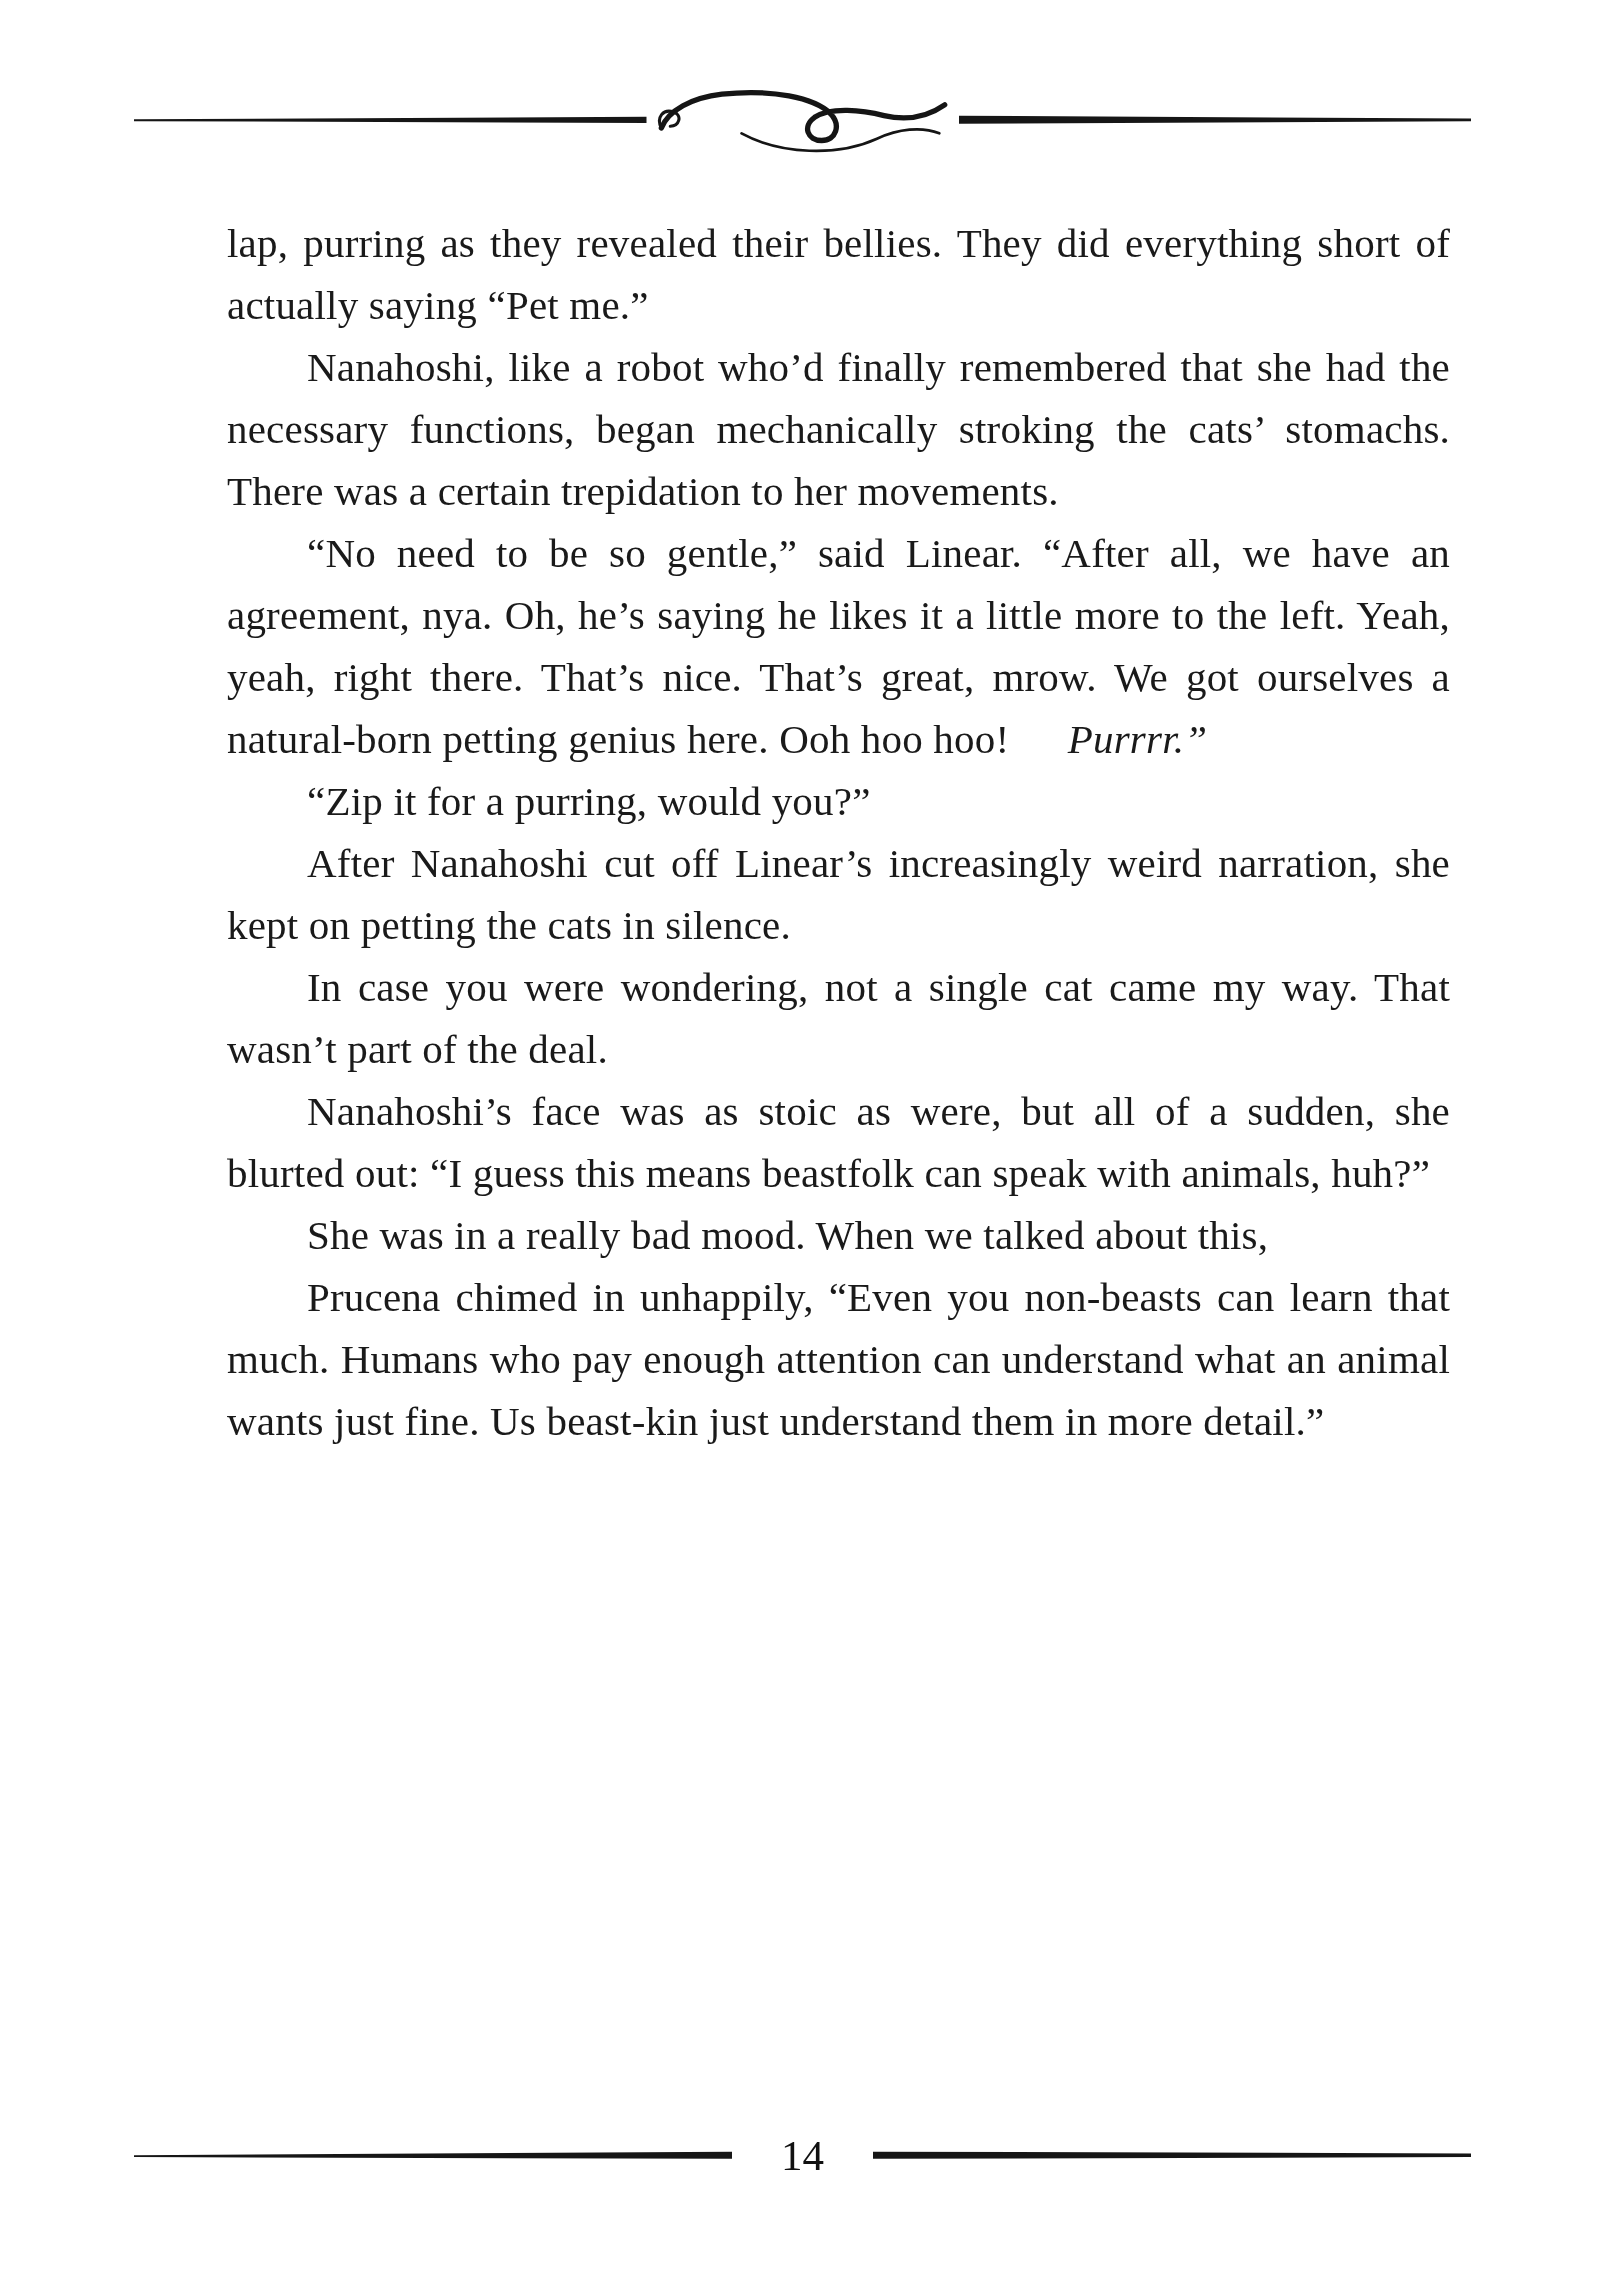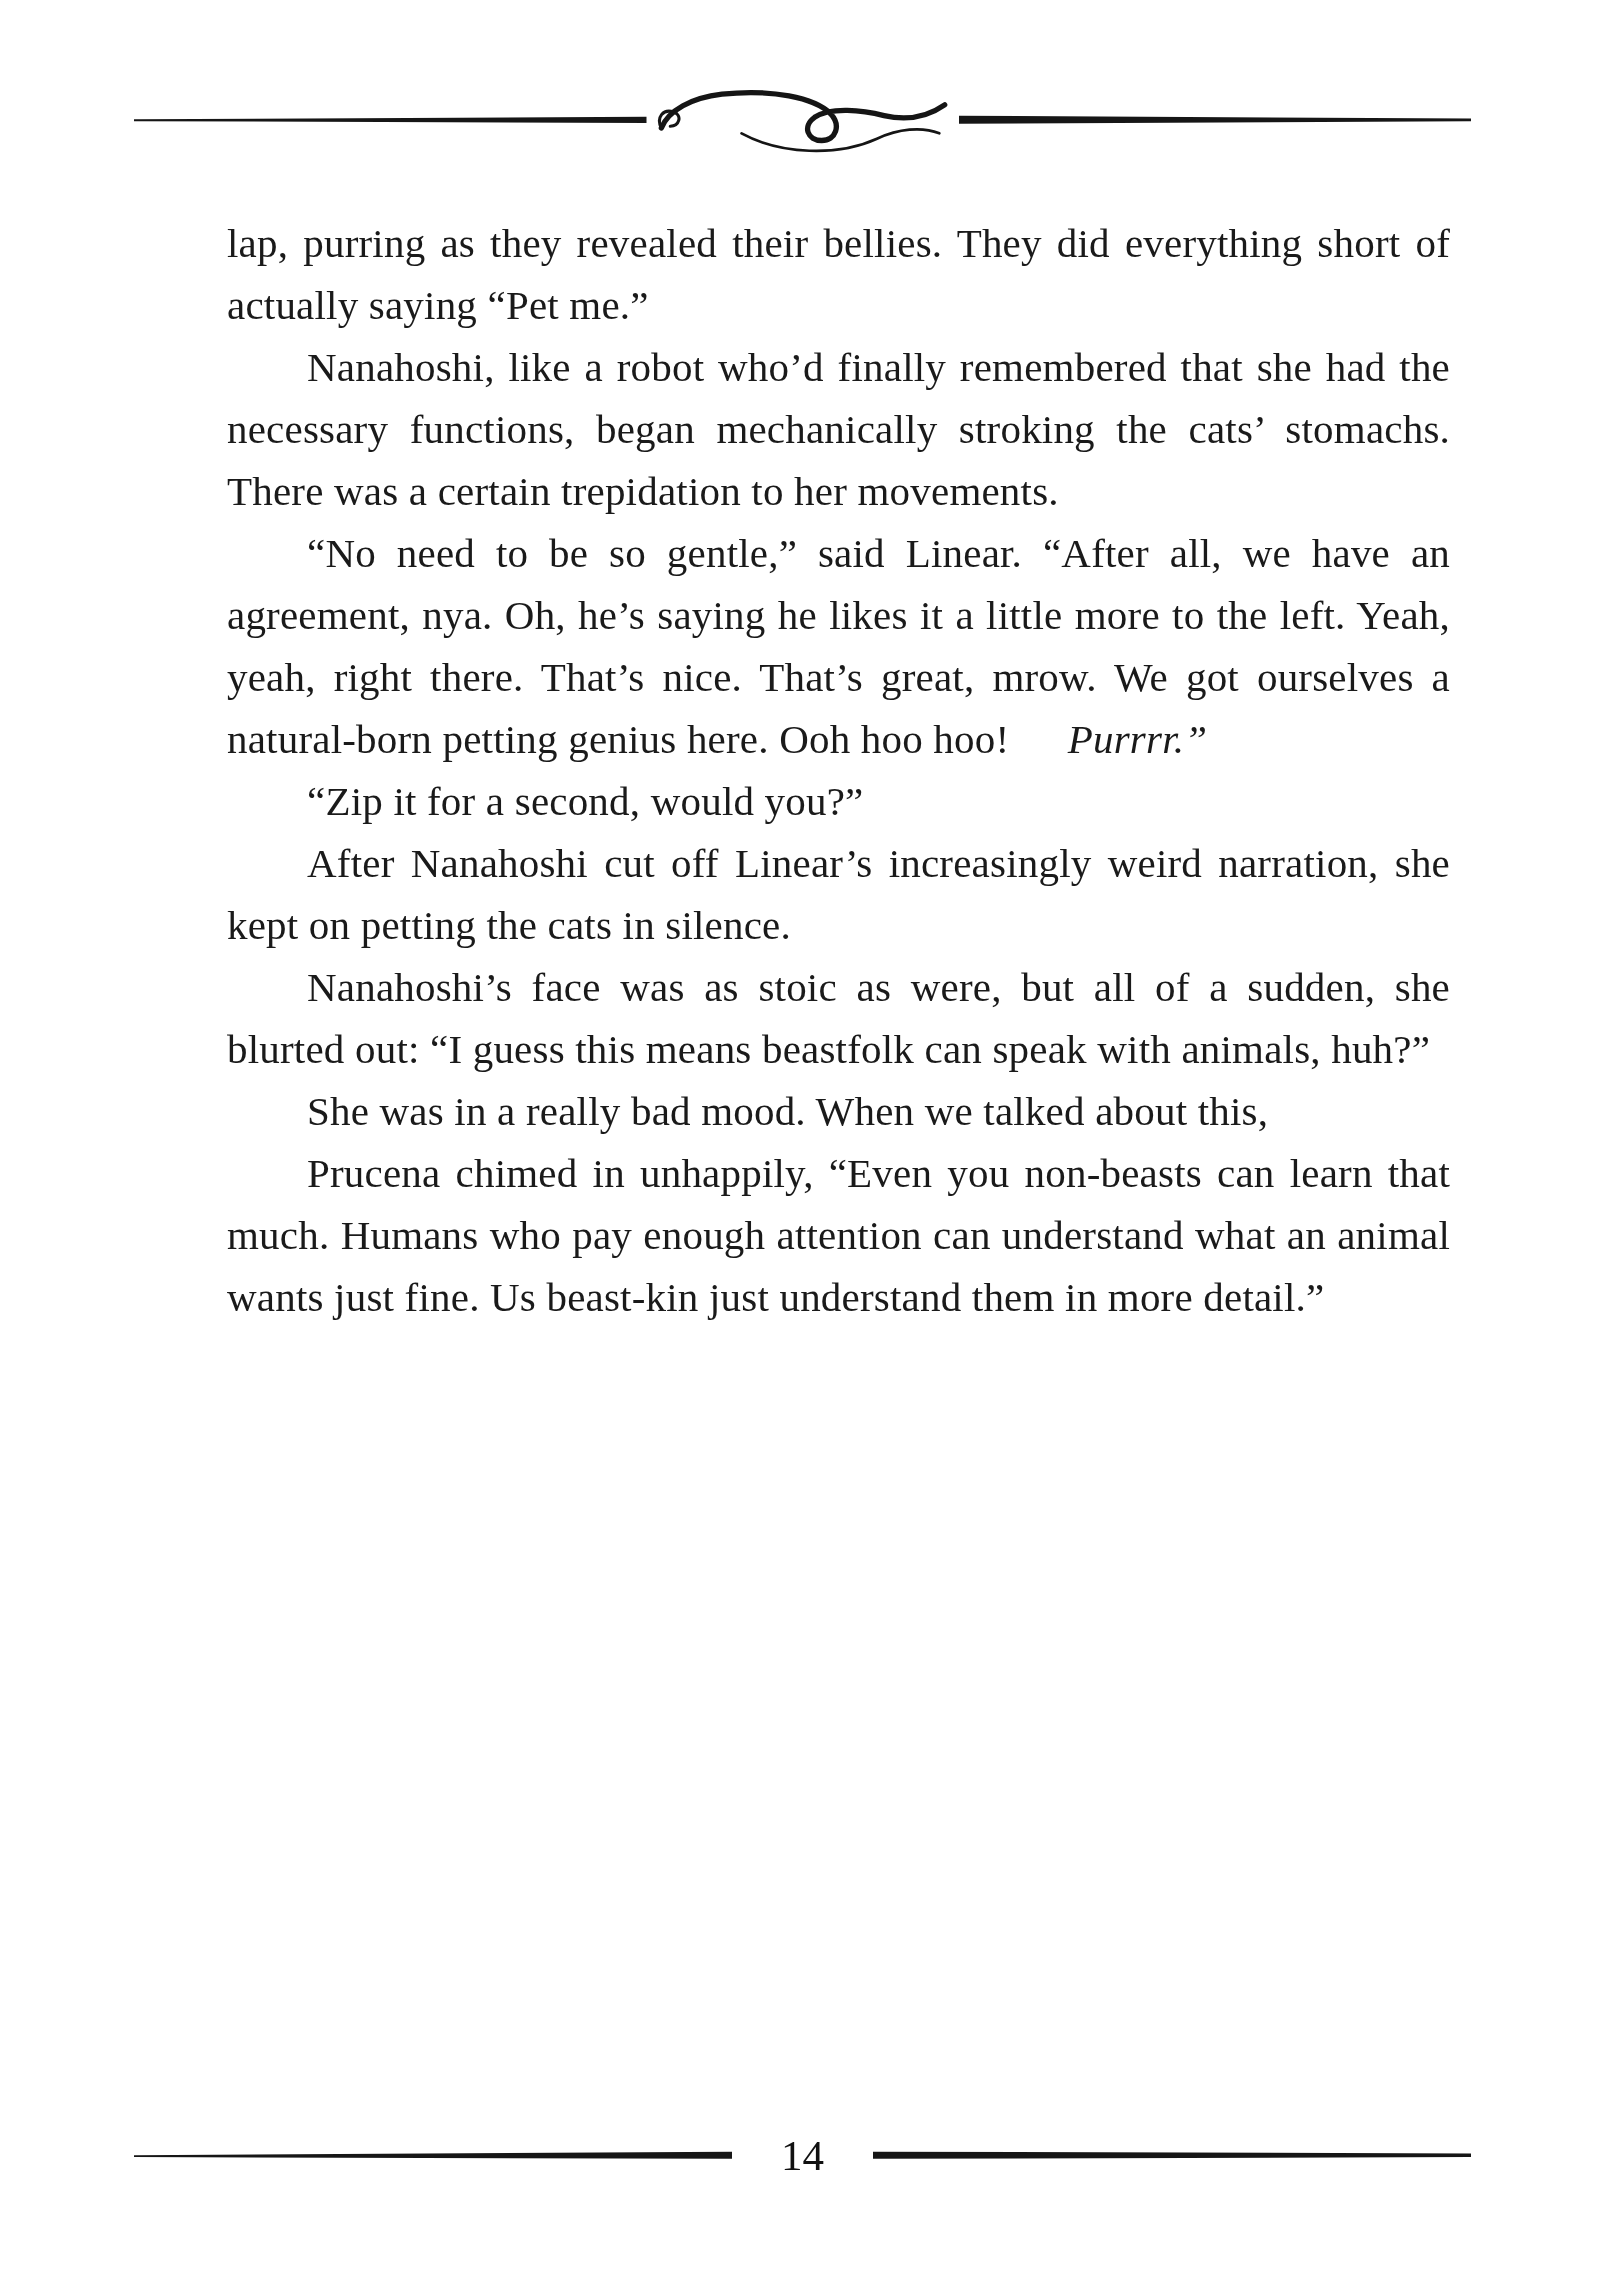--- a/index.html
+++ b/index.html
@@ -100,22 +100,23 @@
 
   <svg class="rule" viewBox="0 0 560 14" preserveAspectRatio="none">
     <polygon points="0,2 560,5 560,8 0,11" fill="#161616"></polygon>
   </svg>
 </div>
 
 <main class="text-block">
     <p class="para"><span>lap, purring as they revealed their bellies. They did everything short of actually saying “Pet me.”</span></p>
     <p class="para indent"><span>Nanahoshi, like a robot who’d finally remembered that she had the necessary functions, began mechanically stroking the cats’ stomachs. There was a certain trepidation to her movements.</span></p>
     <p class="para indent"><span>“No need to be so gentle,” said Linear. “After all, we have an agreement, nya. Oh, he’s saying he likes it a little more to the left. Yeah, yeah, right there. That’s nice. That’s great, mrow. We got ourselves a natural-born petting genius here. Ooh hoo hoo! </span><em>Purrrr.”</em></p>
-    <p class="para indent"><span>“Zip it for a second, would you?”</span></p>
+    <p class="para indent"><span>“Zip it for a purring, would you?”</span></p>
     <p class="para indent"><span>After Nanahoshi cut off Linear’s increasingly weird narration, she kept on petting the cats in silence.</span></p>
+    <p class="para indent"><span>In case you were wondering, not a single cat came my way. That wasn’t part of the deal.</span></p>
     <p class="para indent"><span>Nanahoshi’s face was as stoic as were, but all of a sudden, she blurted out: “I guess this means beastfolk can speak with animals, huh?”</span></p>
     <p class="para indent"><span>She was in a really bad mood. When we talked about this,</span></p>
     <p class="para indent"><span>Prucena chimed in unhappily, “Even you non-beasts can learn that much. Humans who pay enough attention can understand what an animal wants just fine. Us beast-kin just understand them in more detail.”</span></p>
   </main>
 
 <div class="footer-row">
   <svg class="rule" viewBox="0 0 620 14" preserveAspectRatio="none">
     <polygon points="0,7 620,3 620,11 0,9" fill="#161616"></polygon>
   </svg>
 

